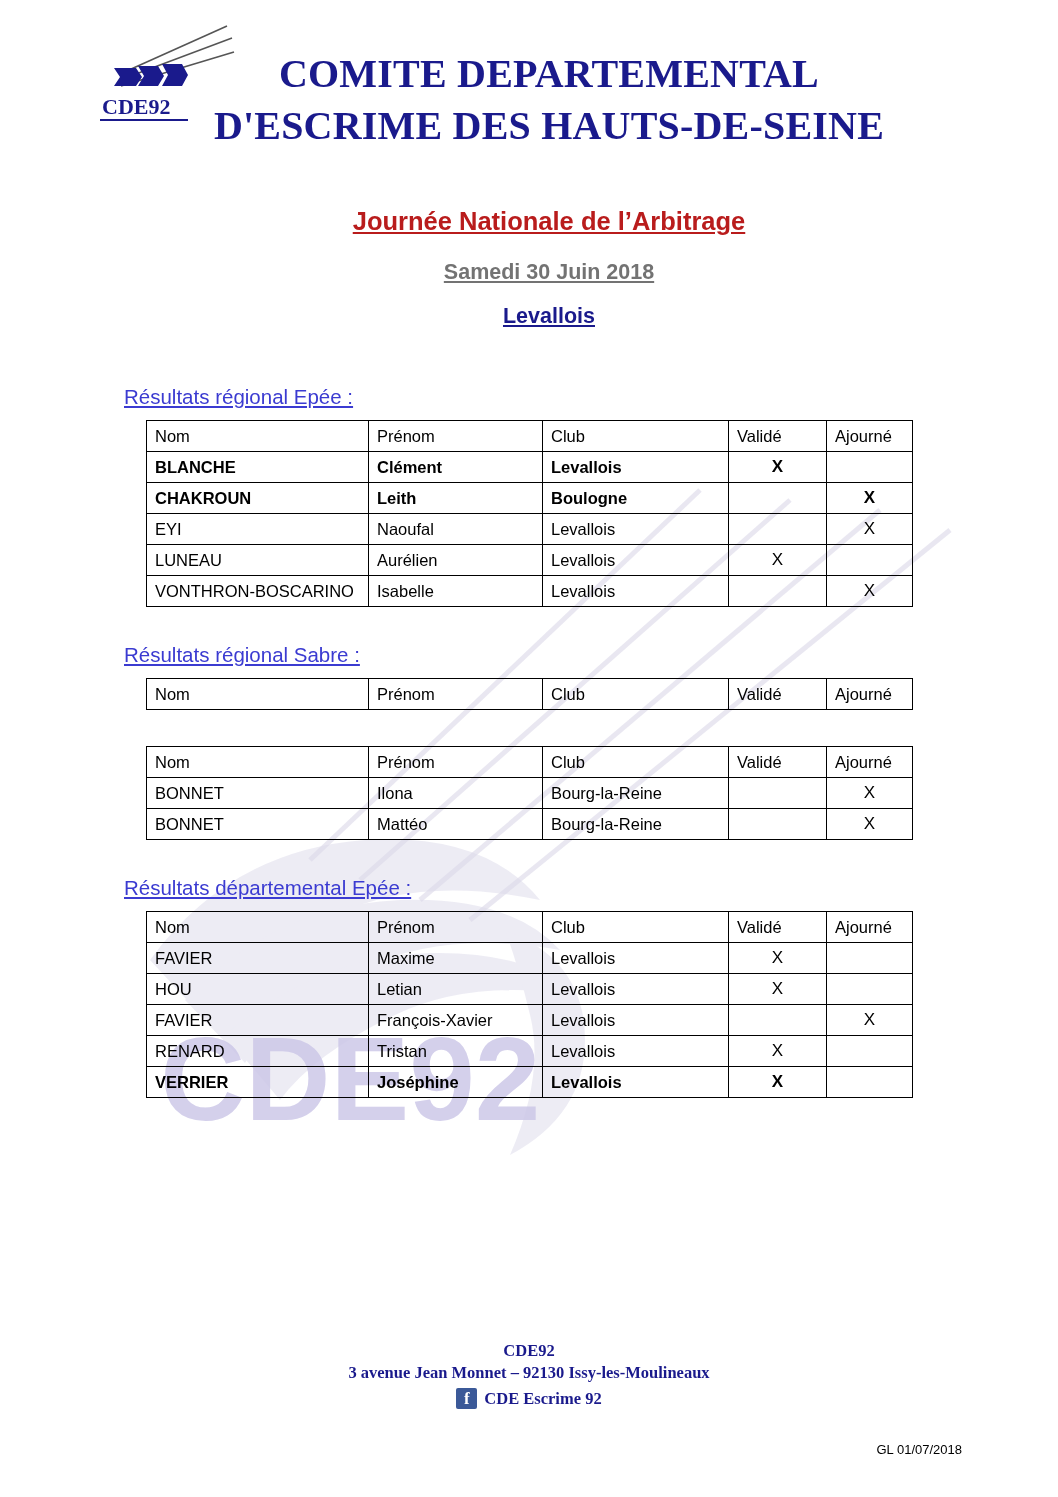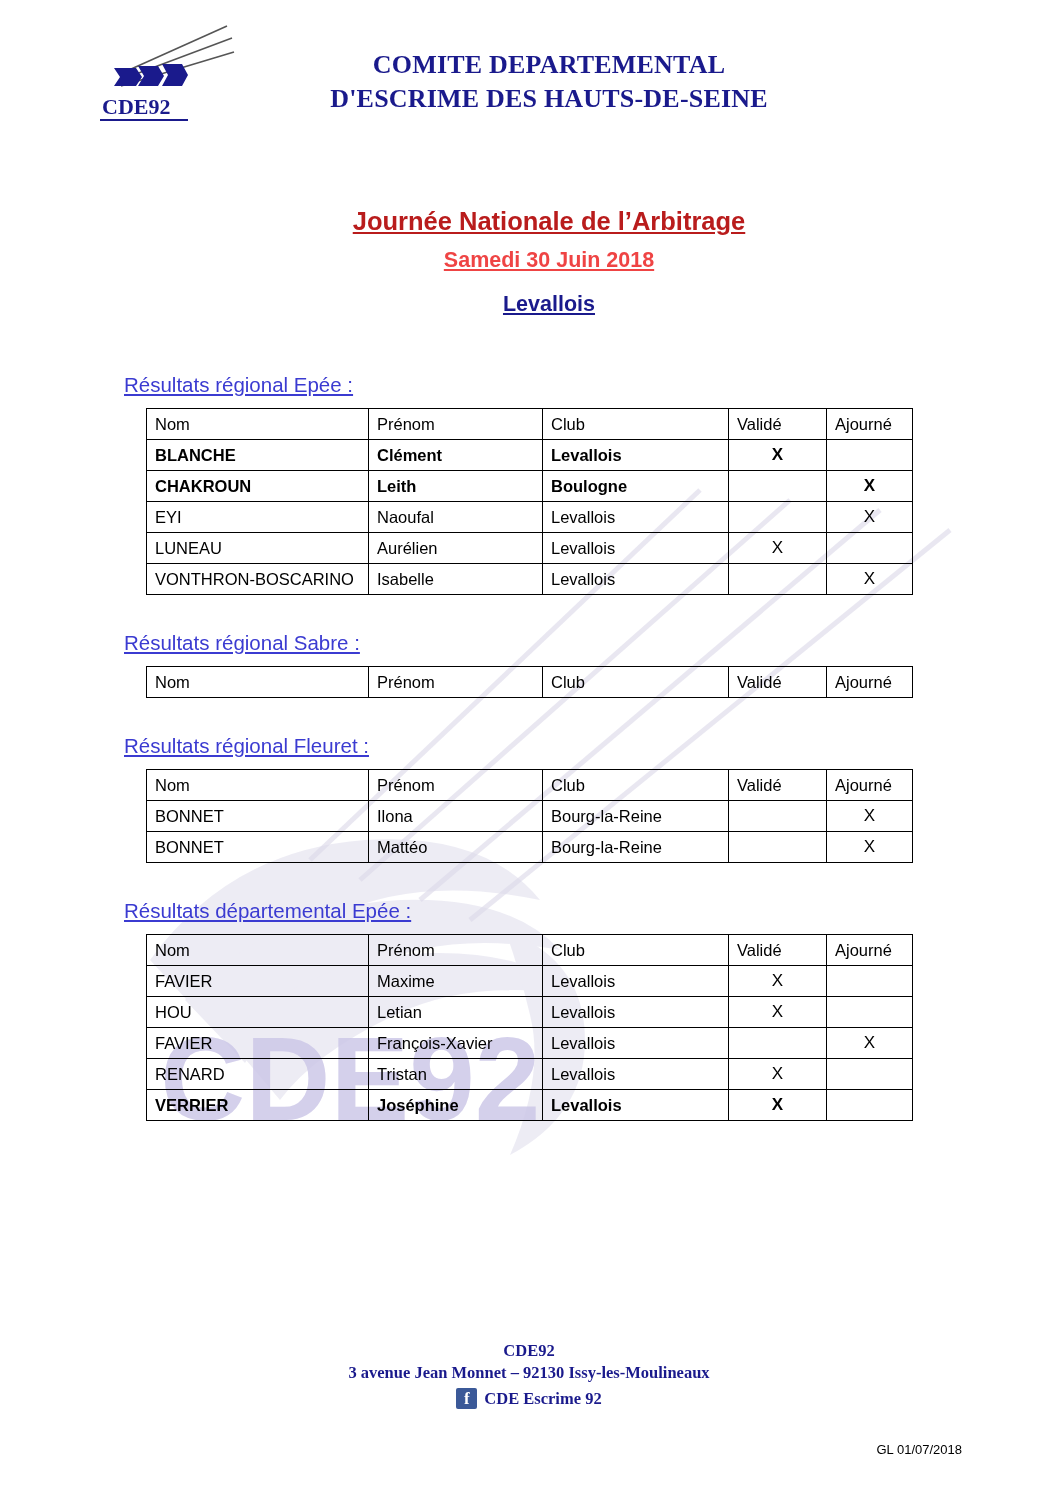--- a/index.html
+++ b/index.html
@@ -43,21 +43,21 @@
     position: absolute;
     left: 92px;
     top: 22px;
     width: 150px;
     height: 110px;
   }
   .header-title {
     text-align: center;
     font-family: "Liberation Serif", serif;
     font-weight: bold;
-    font-size: 26px;
+    font-size: 40px;
     color: #1a1a8c;
     line-height: 1.30;
     letter-spacing: 0.2px;
     padding-left: 40px;
   }
 
   
   .subtitle-block {
     text-align: center;
     margin-top: 44px;
@@ -66,24 +66,24 @@
   .subtitle-1 {
     font-size: 25.5px;
     font-weight: bold;
     color: #b91c1c;
     text-decoration: underline;
     line-height: 1.5;
   }
   .subtitle-2 {
     font-size: 21.5px;
     font-weight: bold;
-    color: #ef4444;
+    color: #737373;
     text-decoration: underline;
     line-height: 1.6;
-    margin-top: 3px;
+    margin-top: 15px;
   }
   .subtitle-3 {
     font-size: 21.5px;
     font-weight: bold;
     color: #1a1a8c;
     text-decoration: underline;
     line-height: 1.6;
     margin-top: 9px;
   }
 
@@ -302,21 +302,20 @@
           <th>Prénom</th>
           <th>Club</th>
           <th>Validé</th>
           <th>Ajourné</th>
         </tr>
       </thead>
     </table>
   </div>
 
   <div class="section" style="margin-top:36px;">
-    <div class="section-title">Résultats régional Fleuret :</div>
     <table class="results">
       <colgroup>
           <col class="c-nom">
           <col class="c-prenom">
           <col class="c-club">
           <col class="c-valide">
           <col class="c-ajourne">
         </colgroup>
       <thead>
         <tr>

